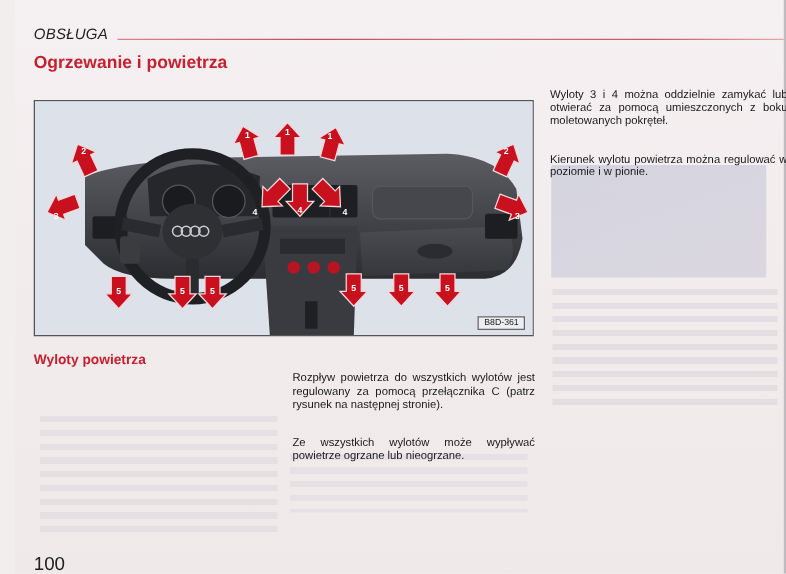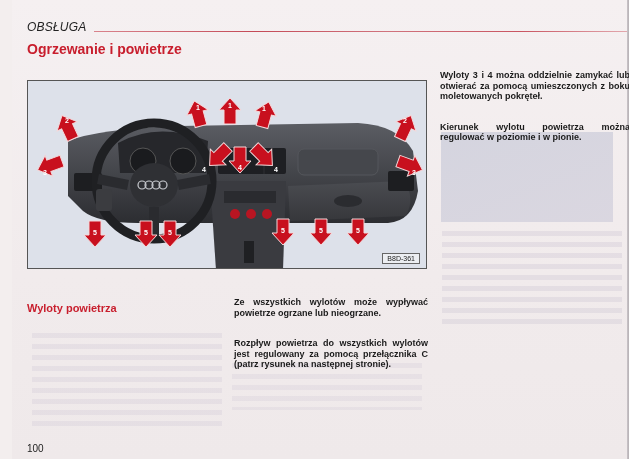--- a/index.html
+++ b/index.html
@@ -20,45 +20,45 @@
   .section-label { position: absolute; left: 15px; top: 20px; font-size: 12px; font-style: italic; color: #222; letter-spacing: .2px; }
   .section-rule { position: absolute; left: 82px; top: 31px; width: 533px; height: 1px;
     background: linear-gradient(90deg, #d9838c, #c44a57 30%, #d0737d 55%, #c95561 80%, #e2a7ad); }
   .page-title { position: absolute; left: 15px; top: 41px; font-size: 14px; font-weight: bold; color: #c81e2d; }
 
   .figure { position: absolute; left: 15px; top: 80px; width: 400px; height: 189px;
     border: 1px solid #555; background: #dfe2ea; overflow: hidden; }
   .fig-code { position: absolute; right: 6px; bottom: 4px; font-size: 7px; padding: 1px 4px;
     border: 1px solid #666; background: #eceef2; color: #222; }
 
-  .text { position: absolute; font-size: 9px; line-height: 10.5px; color: #1a1a1a; text-align: justify; font-weight: bold; }
+  .text { position: absolute; font-size: 9px; line-height: 10.5px; color: #1a1a1a; text-align: justify; }
   .text p + p { margin-top: 20px; }
-  .subheading { position: absolute; left: 15px; top: 282px; font-size: 11px; font-weight: bold; color: #c81e2d; margin-top: 20px; }
-  .page-number { position: absolute; left: 15px; top: 443px; font-size: 10px; color: #222; }
+  .subheading { position: absolute; left: 15px; top: 282px; font-size: 11px; font-weight: bold; color: #c81e2d; }
+  .page-number { position: absolute; left: 15px; top: 443px; font-size: 15px; color: #222; }
 
   .photo-ghost { position: absolute; left: 429px; top: 132px; width: 172px; height: 90px;
     background: linear-gradient(160deg, #cfd0dc, #d6d3de); opacity: .85; }
 </style>
 </head>
 <body>
 
 <div class="page">
 
   <div class="ghost" style="left:430px;top:30px;font-size:11px;color:#cdc6cf;">
     &nbsp;
   </div>
   <div class="photo-ghost"></div>
   <div class="ghost" style="left:20px;top:330px;width:190px;height:100px;background:repeating-linear-gradient(180deg, transparent 0 3px, #d9d2dc 3px 8px, transparent 8px 11px);opacity:.45;"></div>
   <div class="ghost" style="left:220px;top:360px;width:190px;height:50px;background:repeating-linear-gradient(180deg, transparent 0 3px, #d9d2dc 3px 8px, transparent 8px 11px);opacity:.4;"></div>
   <div class="ghost" style="left:430px;top:228px;width:180px;height:100px;background:repeating-linear-gradient(180deg, transparent 0 3px, #d7d0da 3px 8px, transparent 8px 11px);opacity:.5;"></div>
   <div class="right-edge"></div>
 
   <div class="section-label">OBSŁUGA</div>
   <div class="section-rule"></div>
-  <div class="page-title">Ogrzewanie i powietrze</div>
+  <div class="page-title">Ogrzewanie i powietrza</div>
 
   <div class="figure">
     <svg width="400" height="189" viewBox="0 0 400 189">
       <defs>
         <linearGradient id="dash" x1="0" y1="0" x2="0" y2="1">
           <stop offset="0" stop-color="#5b5d63"></stop>
           <stop offset="1" stop-color="#2c2d31"></stop>
         </linearGradient>
         <linearGradient id="glove" x1="0" y1="0" x2="0" y2="1">
           <stop offset="0" stop-color="#4a4c51"></stop>
@@ -186,18 +186,18 @@
   </div>
 
   <div class="text" style="left:428px;top:70px;width:190px;">
     <p>Wyloty 3 i 4 można oddzielnie zamykać lub otwierać za pomocą umieszczonych z boku moletowanych pokręteł.</p>
     <p>Kierunek wylotu powietrza można regulować w poziomie i w pionie.</p>
   </div>
 
   <div class="subheading">Wyloty powietrza</div>
 
   <div class="text" style="left:222px;top:297px;width:194px;">
+    <p>Rozpływ powietrza do wszystkich wylotów jest regulowany za pomocą przełącznika C (patrz rysunek na następnej stronie).</p>
     <p>Ze wszystkich wylotów może wypływać powietrze ogrzane lub nieogrzane.</p>
-    <p>Rozpływ powietrza do wszystkich wylotów jest regulowany za pomocą przełącznika C (patrz rysunek na następnej stronie).</p>
   </div>
 
   <div class="page-number">100</div>
 </div>
 
 </body></html>

